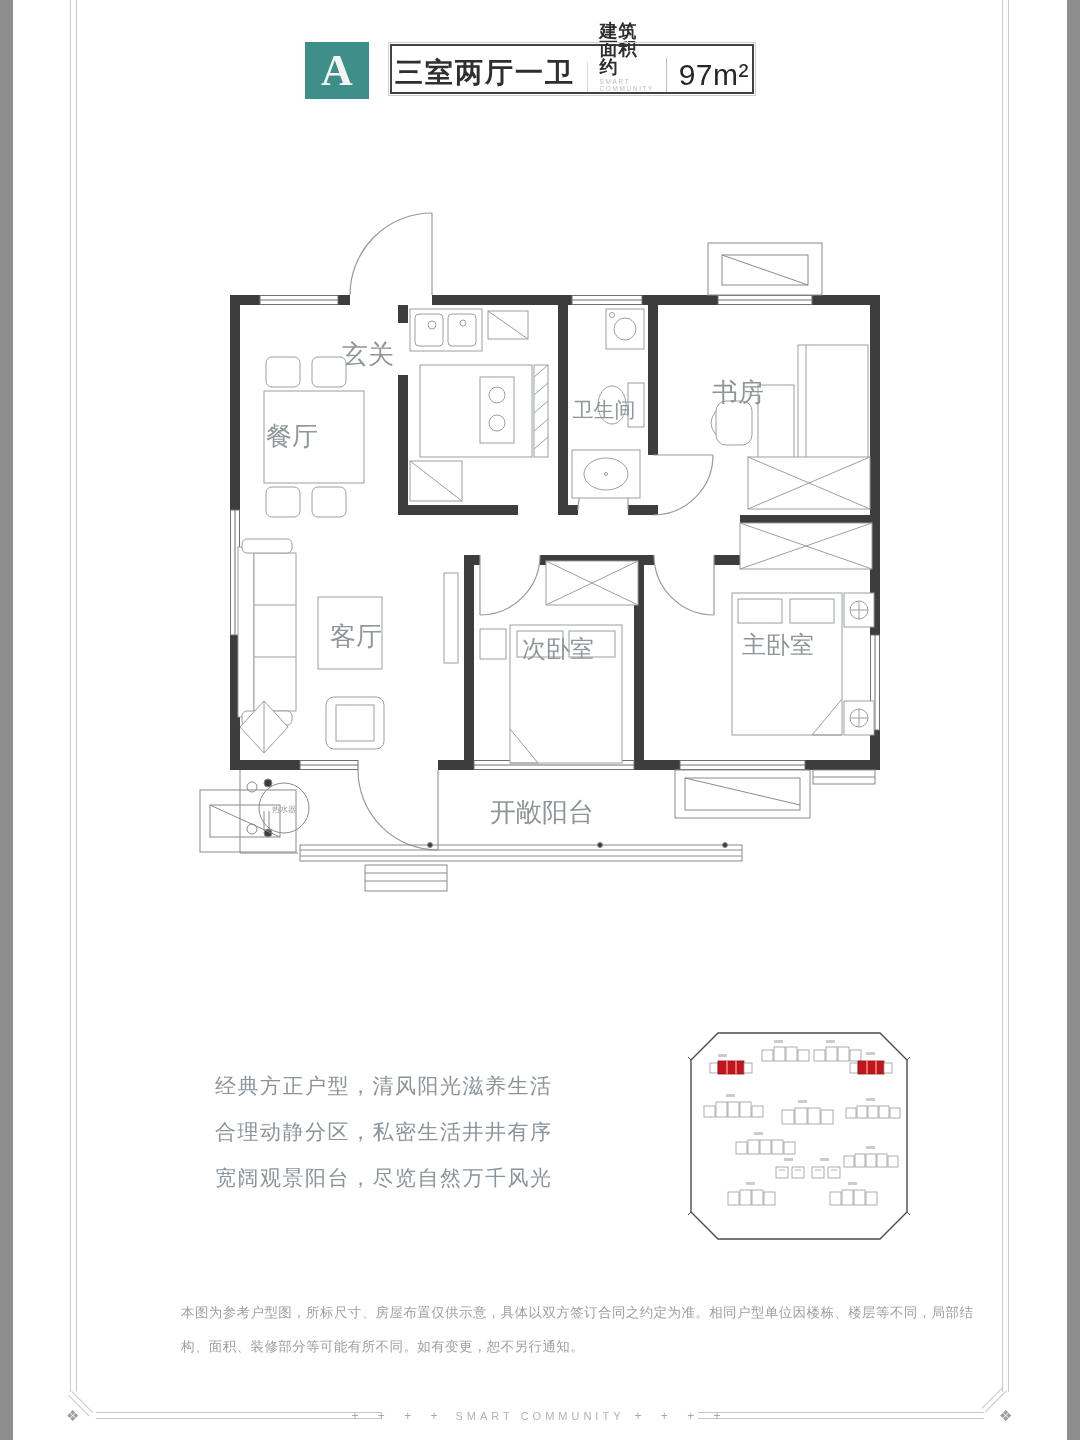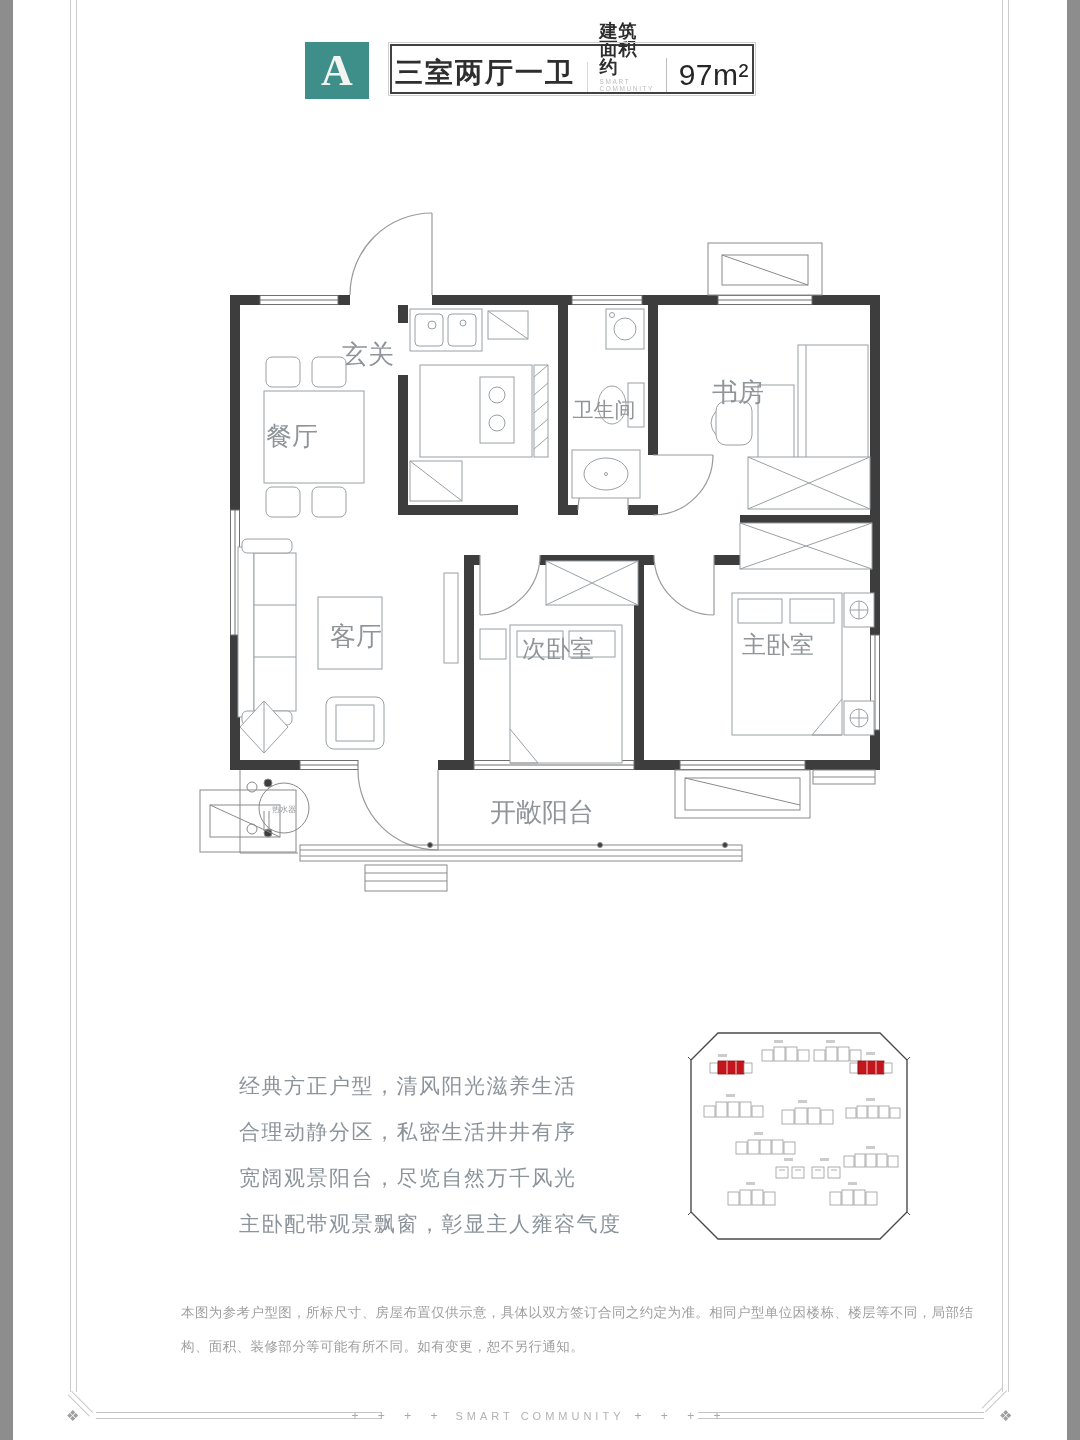--- a/index.html
+++ b/index.html
@@ -27,21 +27,21 @@
     background:#fff;display:flex;align-items:flex-end;padding:0 3px;box-sizing:border-box;
   }
   .head-title{font-size:28px;font-weight:bold;color:#2e2e2e;letter-spacing:2px;white-space:nowrap;}
   .head-div{width:1px;height:30px;background:#d8d8d8;margin:0 12px;}
   .area-col{display:flex;flex-direction:column;align-items:flex-start;line-height:1;}
   .area-label{font-size:18px;font-weight:bold;color:#2e2e2e;letter-spacing:1px;}
   .area-sub{font-size:6.5px;color:#bcbcbc;letter-spacing:1.6px;margin-top:3px;}
   .head-div2{width:1px;height:34px;background:#bdbdbd;margin:0 12px;}
   .area-val{font-size:30px;color:#262626;letter-spacing:0.5px;white-space:nowrap;}
   
-  .desc{left:215px;top:1063px;width:460px;margin-left:24px;}
+  .desc{left:215px;top:1063px;width:460px;}
   .desc div{font-size:21px;color:#8b949b;letter-spacing:1.5px;height:46px;line-height:46px;white-space:nowrap;}
   
   .disc{left:181px;top:1296px;width:810px;font-size:13.5px;color:#9f9f9f;line-height:2.55;letter-spacing:0.4px;}
   
   .footer{left:0;top:1402px;width:1080px;height:28px;display:flex;align-items:center;justify-content:center;}
   .footer .txt{font-size:11px;color:#b3b3b3;letter-spacing:4px;white-space:nowrap;padding:0 10px;}
   .footer .plus{font-size:12px;color:#a8a8a8;letter-spacing:8px;white-space:nowrap;}
   svg text{font-family:"Liberation Sans","DejaVu Sans",sans-serif;}
   .room-label{fill:#8f9599;}
 </style>
@@ -287,21 +287,20 @@
     <text x="598" y="448" font-size="24">主卧室</text>
     <text x="362" y="616">开敞阳台</text>
     <text x="104" y="607" font-size="8">热水器</text>
   </g>
 </svg>
 
 <div class="abs desc">
   <div>经典方正户型，清风阳光滋养生活</div>
   <div>合理动静分区，私密生活井井有序</div>
   <div>宽阔观景阳台，尽览自然万千风光</div>
-  <div>主卧配带观景飘窗，彰显主人雍容气度</div>
 </div>
 
 <svg class="abs" style="left:688px;top:1030px;" width="222" height="212" viewBox="0 0 222 212">
   <polygon points="30,3 192,3 219,30 219,182 192,209 30,209 3,182 3,30" fill="#ffffff" stroke="#4a4a4a" stroke-width="1.4"></polygon>
   <line x1="3" y1="30" x2="-4" y2="23" stroke="#4a4a4a"></line>
     <line x1="219" y1="30" x2="226" y2="23" stroke="#4a4a4a"></line>
   <line x1="3" y1="182" x2="-4" y2="189" stroke="#4a4a4a"></line>
     <line x1="219" y1="182" x2="226" y2="189" stroke="#4a4a4a"></line>
 
   <g stroke="#9a9a9a" stroke-width="0.8" fill="#ffffff">

